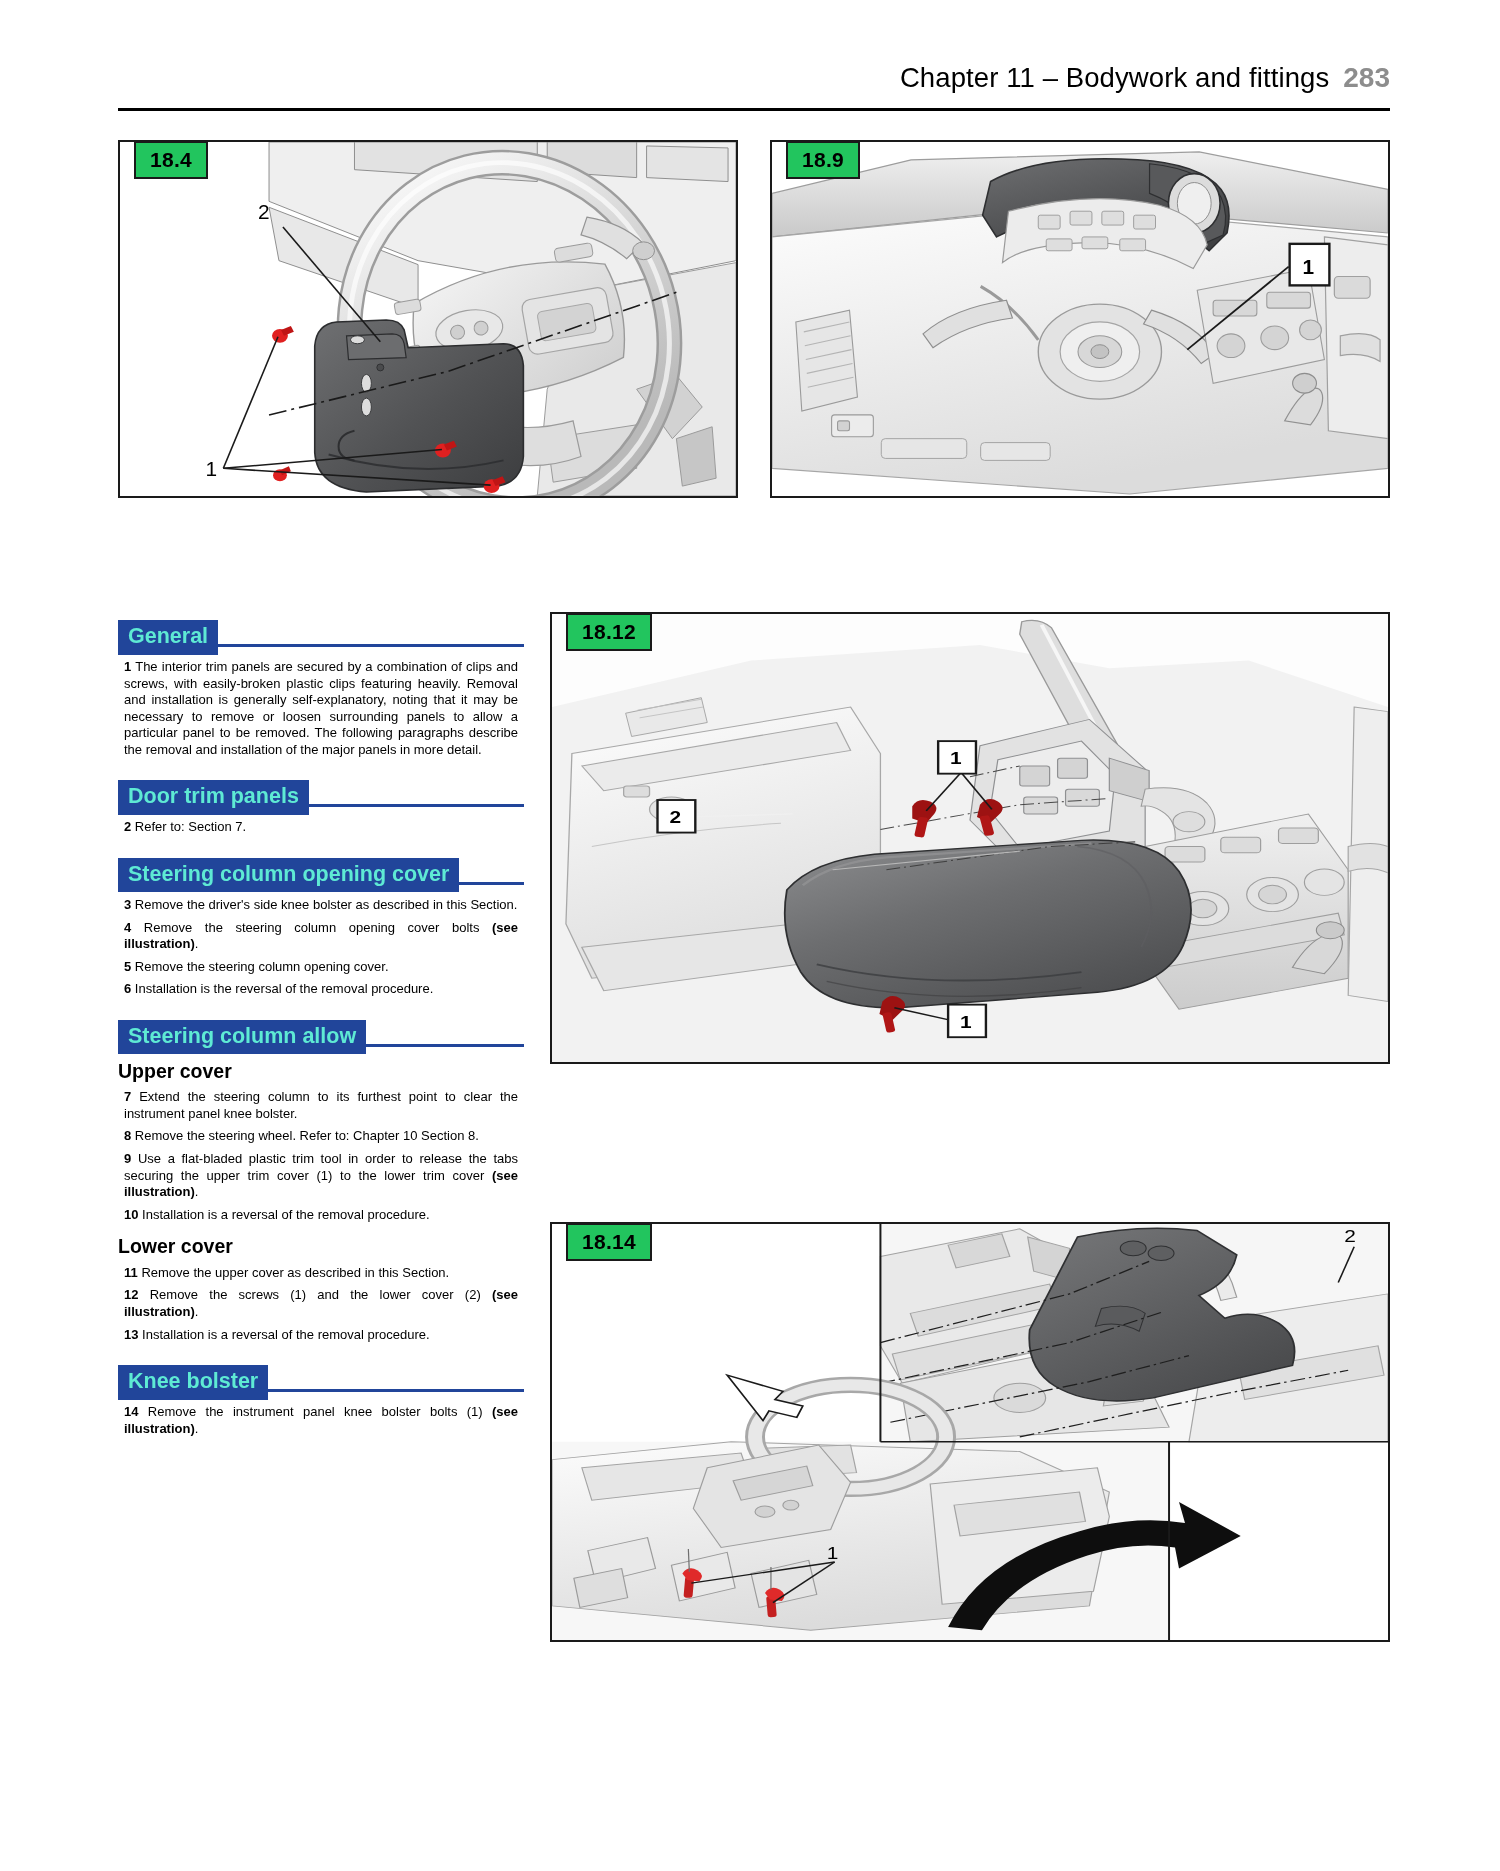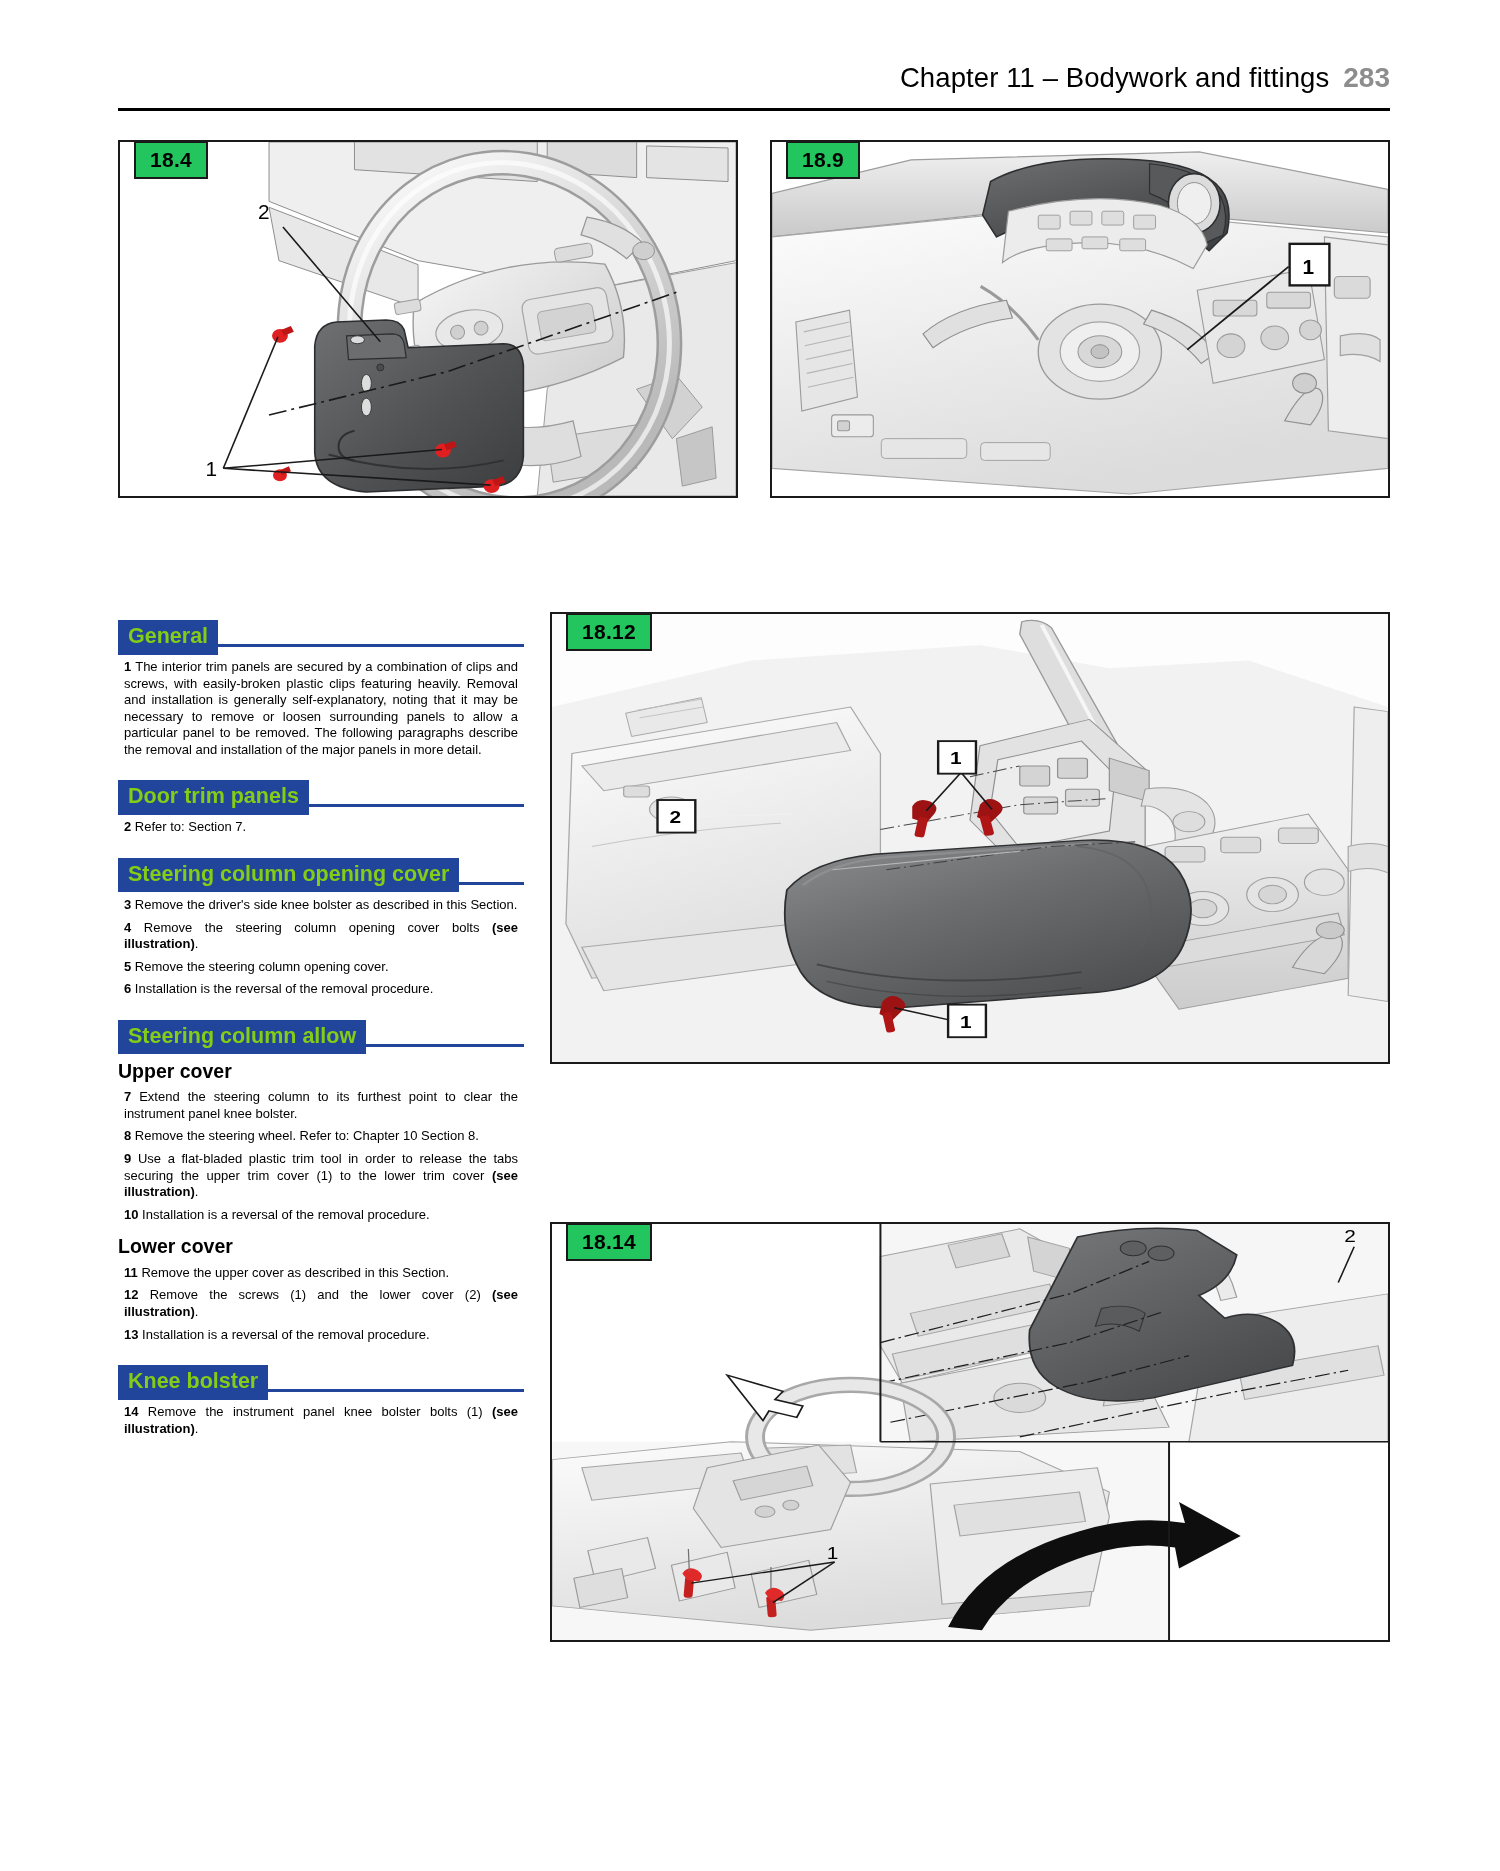--- a/index.html
+++ b/index.html
@@ -46,21 +46,21 @@
   #fig-18-14 { left: 550px;  top: 1222px; width: 840px;  height: 420px; }
 
   
   .col {
     position: absolute; left: 118px; top: 620px; width: 406px;
   }
   .sec-head {
     position: relative; margin: 0 0 11px 0; height: 28px;
   }
   .sec-head .bar {
-    display: inline-block; background: #21459a; color: #84cc16;
+    display: inline-block; background: #21459a; color: #5eead4;
     font-size: 21.5px; font-weight: bold; line-height: 1;
     padding: 5px 9px 6px 9px; position: relative; z-index: 2;
     border: 1px solid #21459a;
   }
   .sec-head .rule {
     position: absolute; left: 0; right: 0; bottom: 1px; height: 3px;
     background: #21459a; z-index: 1;
   }
   .sec-head.first { margin-top: 0; }
   .subhead {

